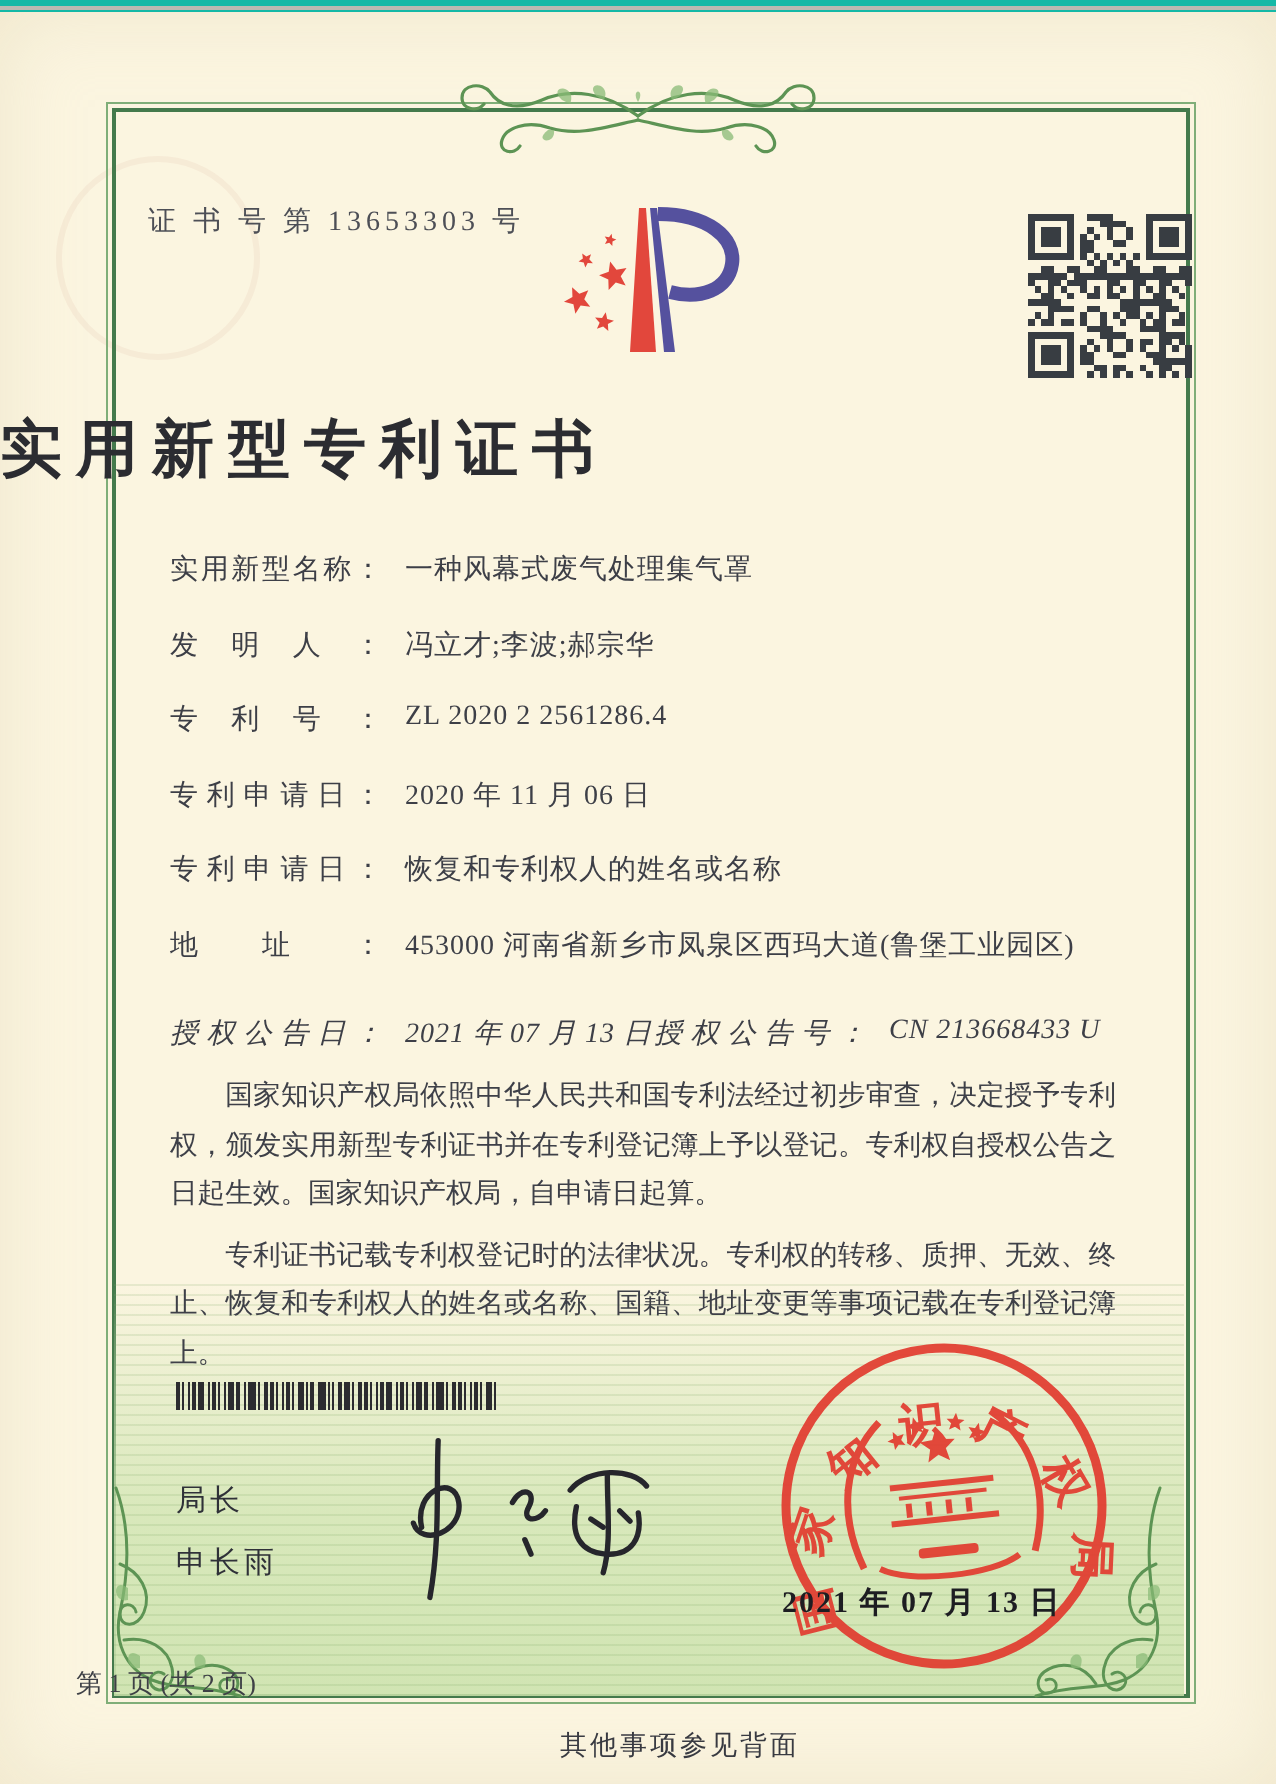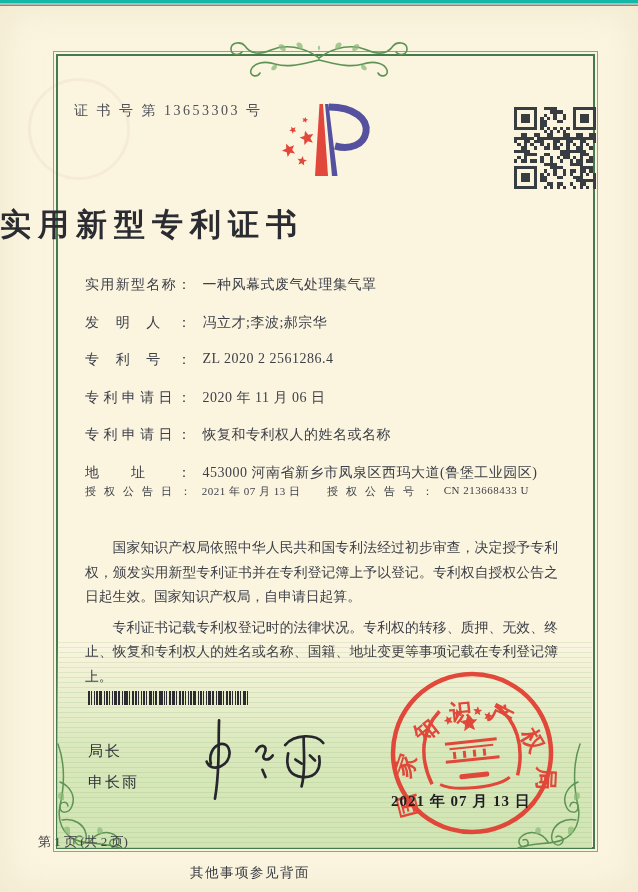--- a/index.html
+++ b/index.html
@@ -28,35 +28,35 @@
   .logo{position:absolute;left:262px;top:97px;width:118px;height:100px;}
   .qr{position:absolute;left:514px;top:107px;width:82px;height:82px;}
   .doc-title{position:absolute;left:0;top:204px;width:638px;text-align:left;
        font-size:31px;font-weight:700;color:#2b2c31;letter-spacing:7px;}
   
   .fields{position:absolute;left:85px;top:276px;width:480px;}
   .frow{height:37.6px;font-size:14px;color:#3d3f47;white-space:nowrap;}
   .flabel{display:inline-block;width:106px;text-align:justify;text-align-last:justify;
        vertical-align:top;color:#3d3f47;}
   .fvalue{margin-left:8px;letter-spacing:.5px;}
-  .grant-row{position:absolute;left:85px;top:484px;width:480px;font-size:11px;color:#3d3f47;white-space:nowrap;}
+  .grant-row{position:absolute;left:85px;top:508px;width:480px;font-size:14px;color:#3d3f47;white-space:nowrap;font-style:italic;}
   .grant-pair2{position:absolute;left:242px;top:0;}
   
   .paras{position:absolute;left:85px;top:536px;width:473px;font-size:13.8px;line-height:24.5px;
        color:#3e4048;text-align:justify;}
   .paras p{margin:0 0 6px 0;text-indent:2em;}
   
   .barcode{position:absolute;left:88px;top:691px;width:163px;height:14px;}
   .director{position:absolute;left:88px;top:736px;font-size:15px;color:#2f3138;line-height:31px;letter-spacing:2px;}
   .signature{position:absolute;left:188px;top:710px;width:155px;height:98px;}
   .seal{position:absolute;left:387px;top:668px;width:170px;height:170px;transform:rotate(-6deg);opacity:.92;}
   .seal-date{position:absolute;left:391px;top:792px;width:180px;font-size:15px;color:#1d1d22;
        letter-spacing:1px;font-weight:600;}
   .page-info{position:absolute;left:38px;top:833px;width:540px;text-align:left;font-size:13px;color:#3e4046;}
-  .footer-note{position:absolute;left:190px;top:864px;width:210px;text-align:left;font-size:13.5px;color:#383a41;letter-spacing:1.5px;}
+  .footer-note{position:absolute;left:190px;top:864px;width:210px;text-align:right;font-size:13.5px;color:#383a41;letter-spacing:1.5px;}
   svg{display:block;}
 </style>
 </head>
 <body>
 
 <div id="stage">
   <div class="scan-line"></div>
   <div class="page"></div>
   <div class="watermark-ring"></div>
 

